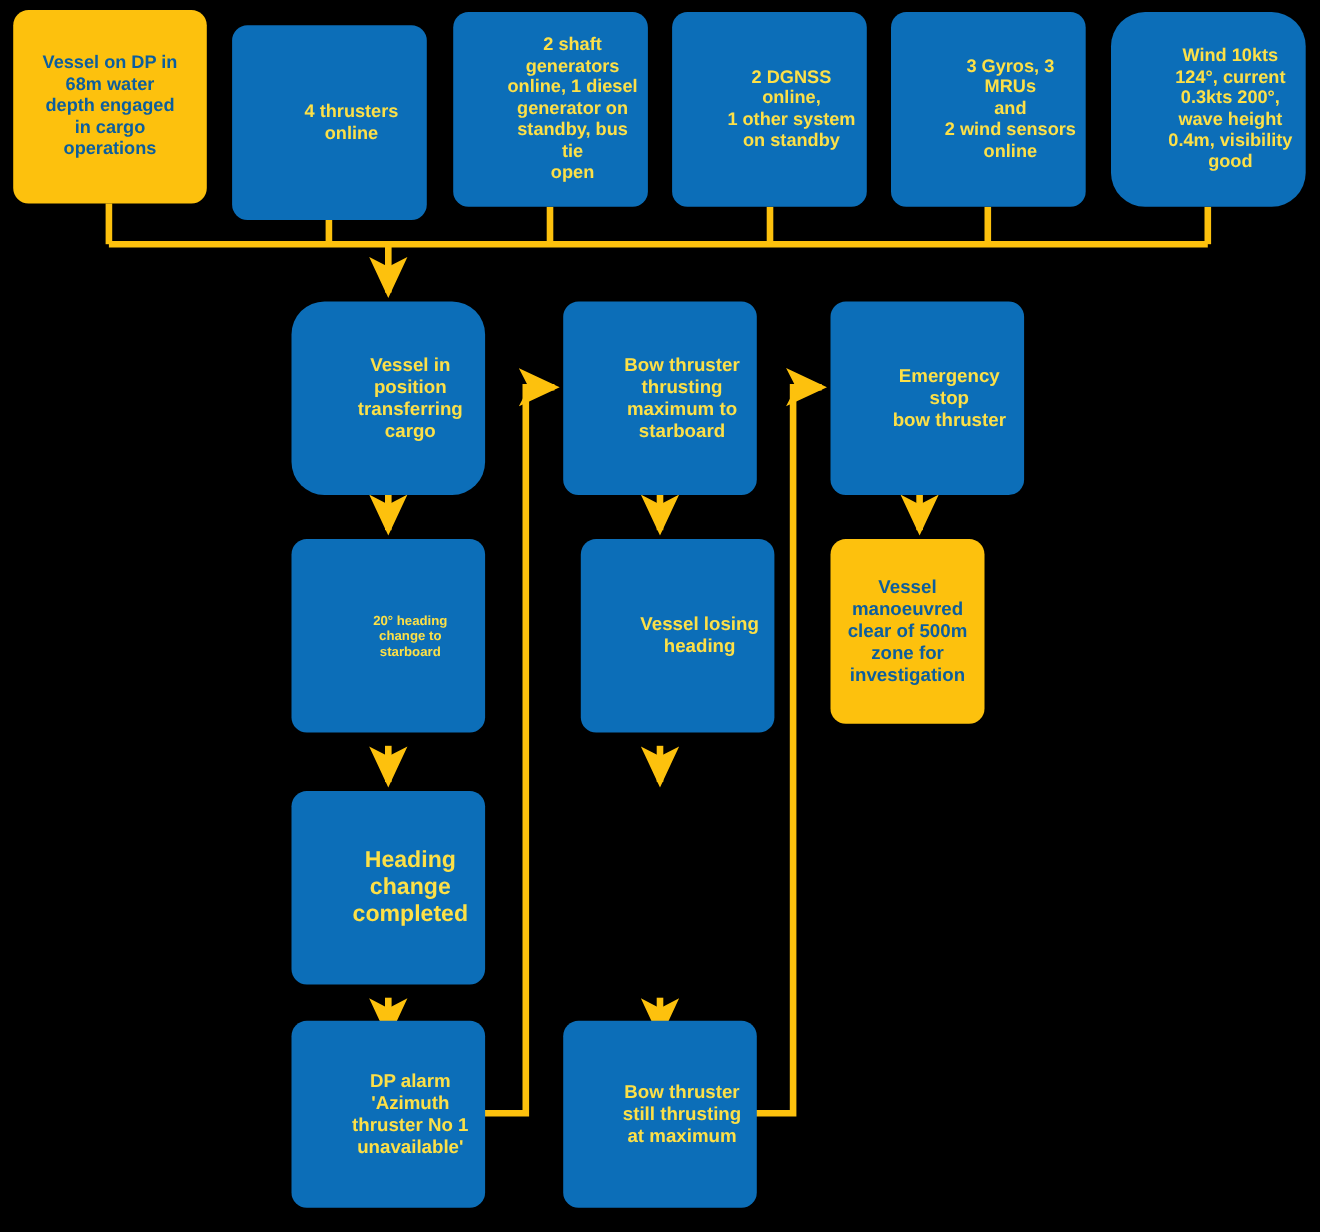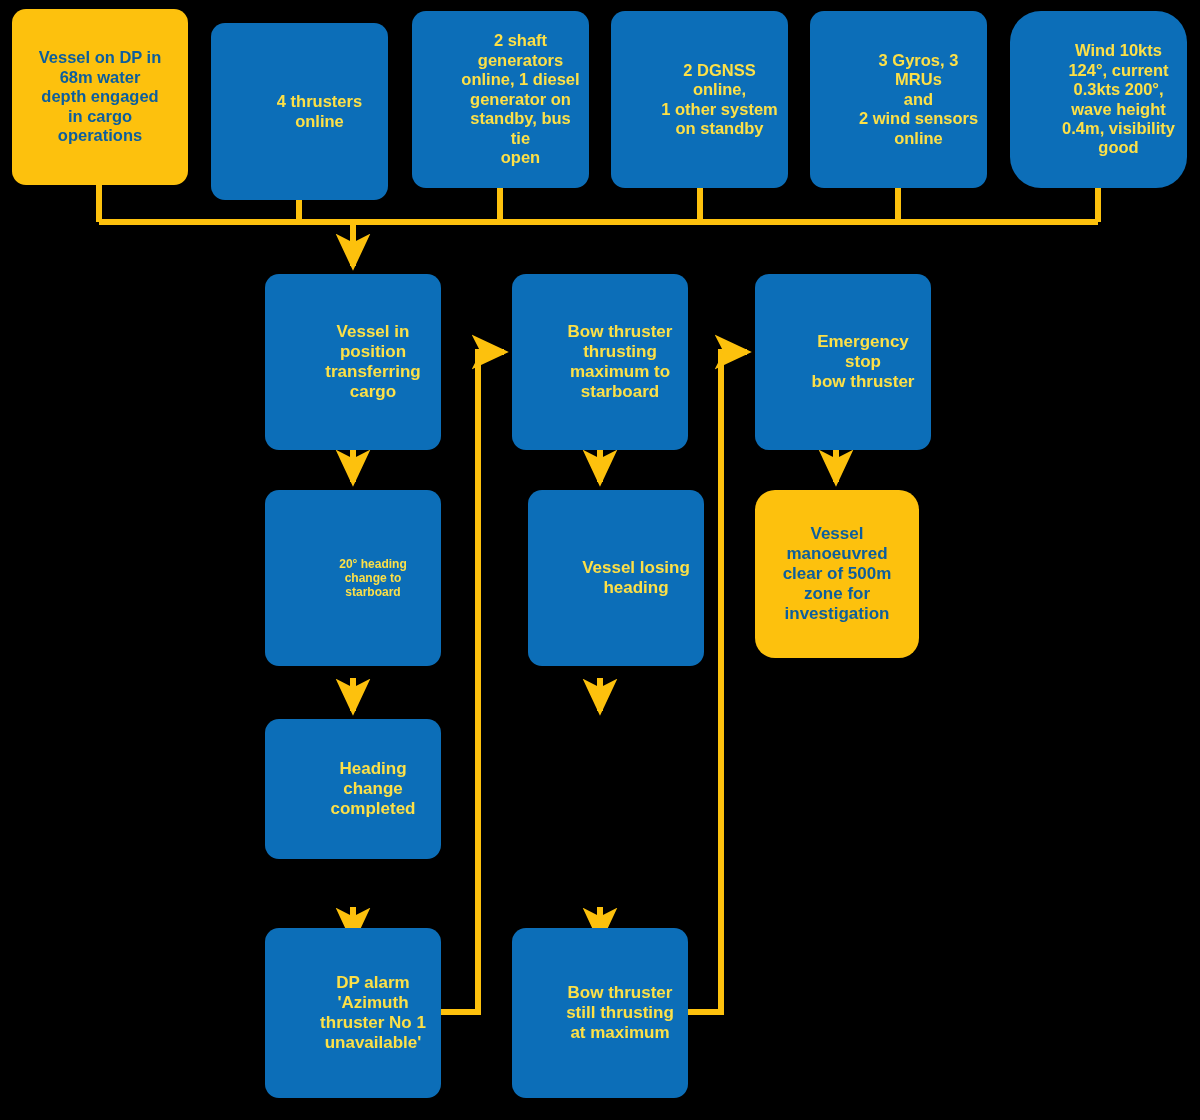--- a/index.html
+++ b/index.html
@@ -127,34 +127,34 @@
 
   <div class="node node-blue" style="left:1010px; top:11px; width:177px; height:177px; font-size:16.5px;border-radius:31px;">
     <span>Wind 10kts
 124°, current
 0.3kts 200°,
 wave height
 0.4m, visibility
 good</span>
   </div>
 
-  <div class="node node-blue" style="left:265px; top:274px; width:176px; height:176px; font-size:17px;">
+  <div class="node node-blue" style="left:265px; top:274px; width:176px; height:176px; font-size:17px;border-radius:30px;">
     <span>Vessel in
 position
 transferring
 cargo</span>
   </div>
 
   <div class="node node-blue" style="left:265px; top:490px; width:176px; height:176px; font-size:12px;">
     <span>20° heading
 change to
 starboard</span>
   </div>
 
-  <div class="node node-blue" style="left:265px; top:719px; width:176px; height:140px; font-size:17px;">
+  <div class="node node-blue" style="left:265px; top:719px; width:176px; height:176px; font-size:21px;">
     <span>Heading change
 completed</span>
   </div>
 
   <div class="node node-blue" style="left:265px; top:928px; width:176px; height:170px; font-size:17px;">
     <span>DP alarm
 'Azimuth
 thruster No 1
 unavailable'</span>
   </div>
@@ -176,21 +176,21 @@
     <span>Bow thruster
 still thrusting
 at maximum</span>
   </div>
 
   <div class="node node-blue" style="left:755px; top:274px; width:176px; height:176px; font-size:17px;justify-content:center;">
     <span>Emergency stop
 bow thruster</span>
   </div>
 
-  <div class="node node-yellow" style="left:755px; top:490px; width:164px; height:168px; font-size:17px;border-radius:20px;">
+  <div class="node node-yellow" style="left:755px; top:490px; width:140px; height:168px; font-size:17px;">
     <span>Vessel
 manoeuvred
 clear of 500m
 zone for
 investigation</span>
   </div>
 
 </div>
 
 </body></html>

